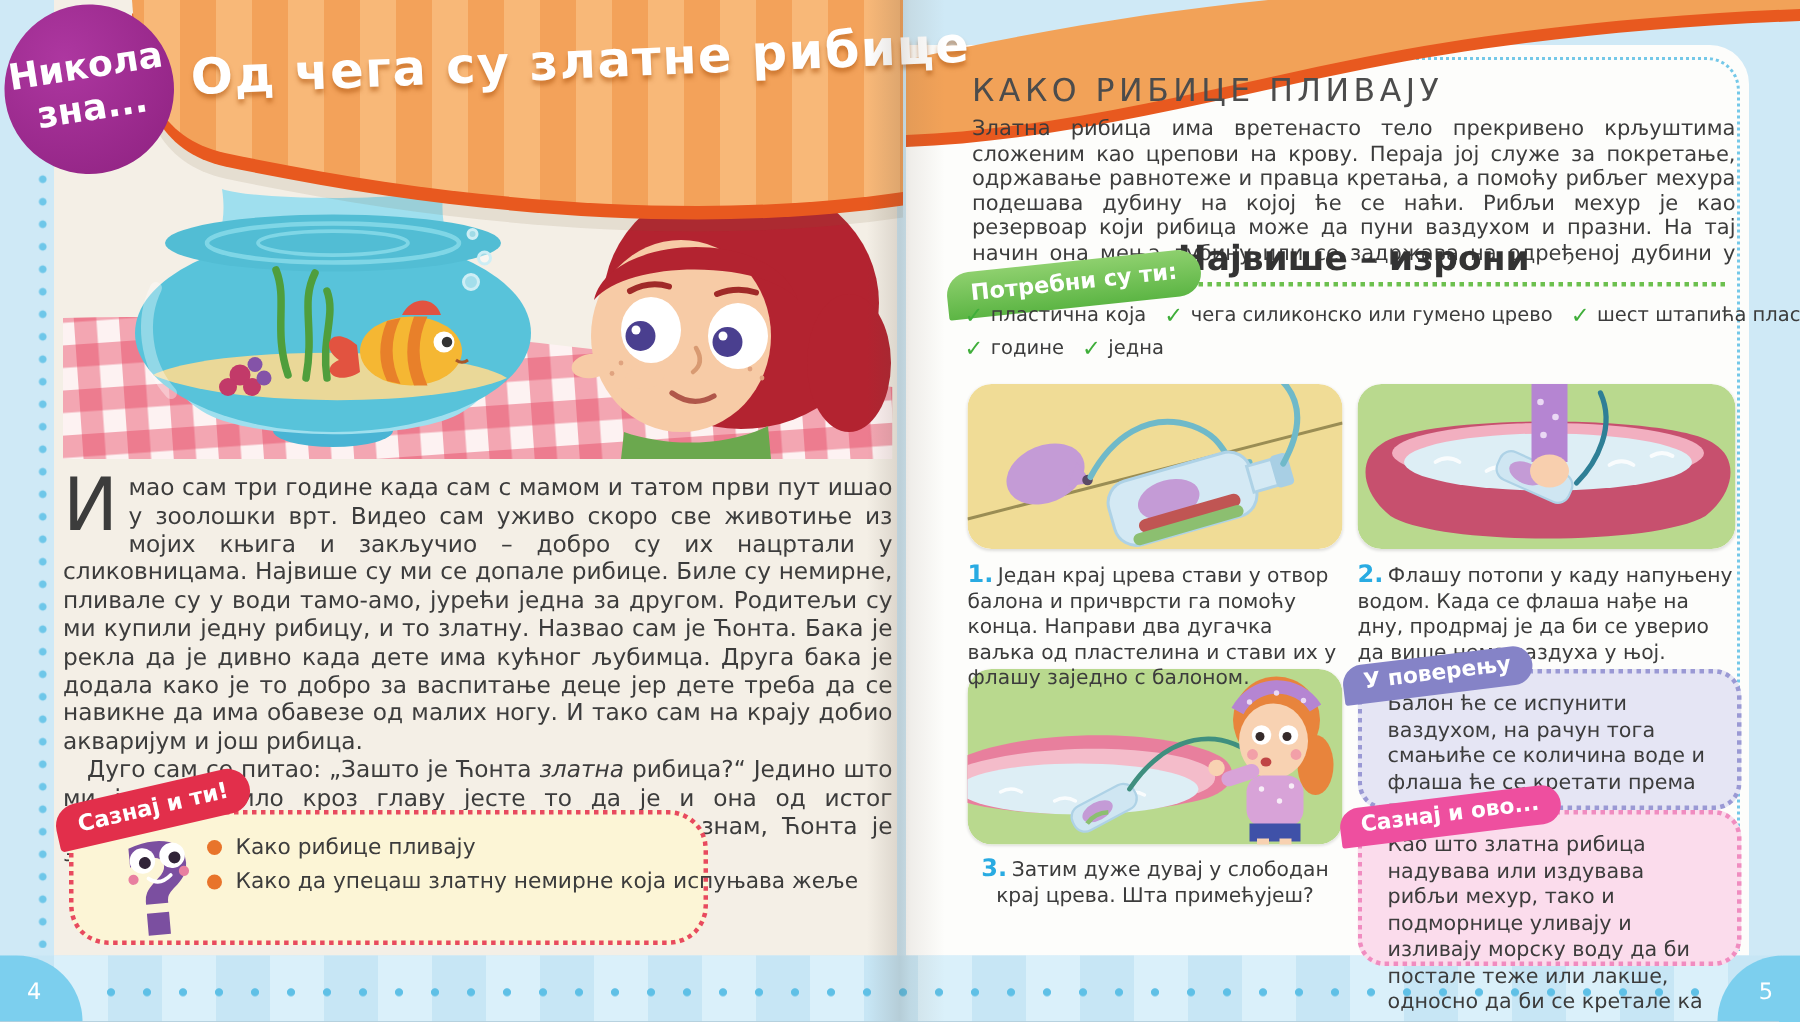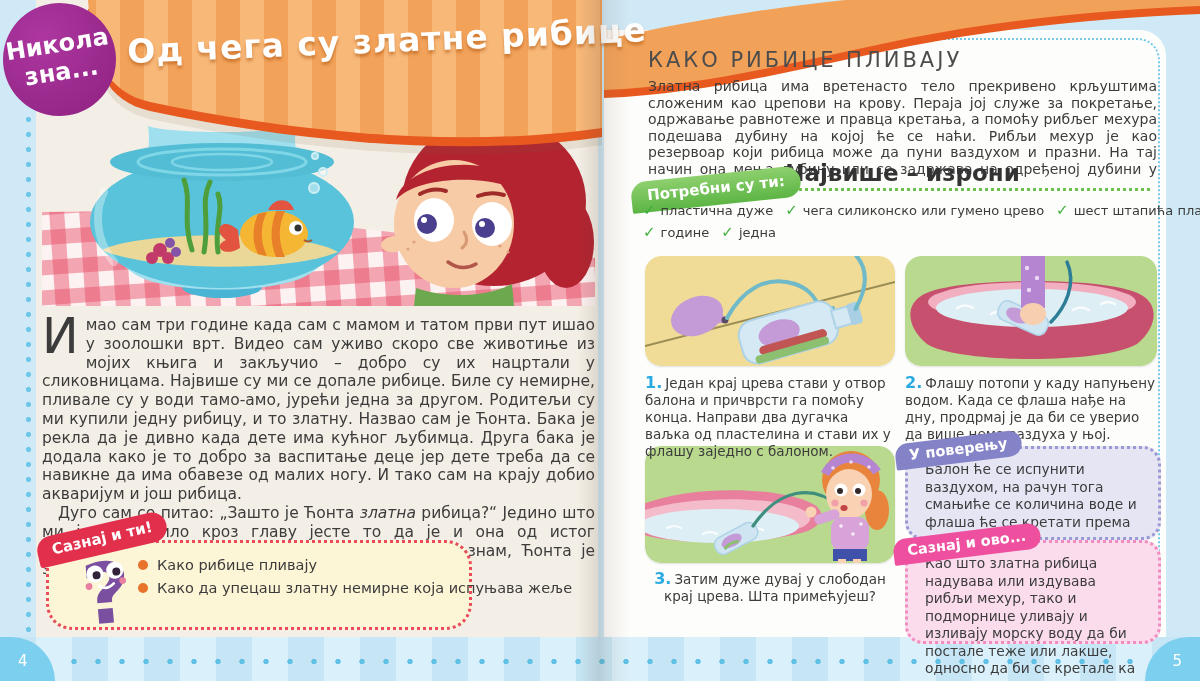--- a/index.html
+++ b/index.html
@@ -244,21 +244,21 @@
   <div class="r-heading">КАКО РИБИЦЕ ПЛИВАЈУ</div>
   <div class="r-intro">Златна рибица има вретенасто тело прекривено крљуштима сложеним као црепови на крову. Пераја јој служе за покретање, одржавање равнотеже и правца кретања, а помоћу рибљег мехура подешава дубину на којој ће се наћи. Рибљи мехур је као резервоар који рибица може да пуни ваздухом и празни. На тај начин она мења дубину или се задржава на одређеној дубини у води.</div>
 
   <div class="activity-title">Највише – изрони</div>
   <div class="needs-line"></div>
   <div class="needs-tab">Потребни су ти:</div>
 
   <div class="needs-row row1">
     <span class="need-item">
       <span class="need-check">✓</span>
-      <span>пластична дуже</span>
+      <span>пластична која</span>
       </span>
     <span class="need-item">
       <span class="need-check">✓</span>
       <span>чега силиконско или гумено црево</span>
       </span>
     <span class="need-item">
       <span class="need-check">✓</span>
       <span>шест штапића пластелина</span>
       </span>
   </div>

